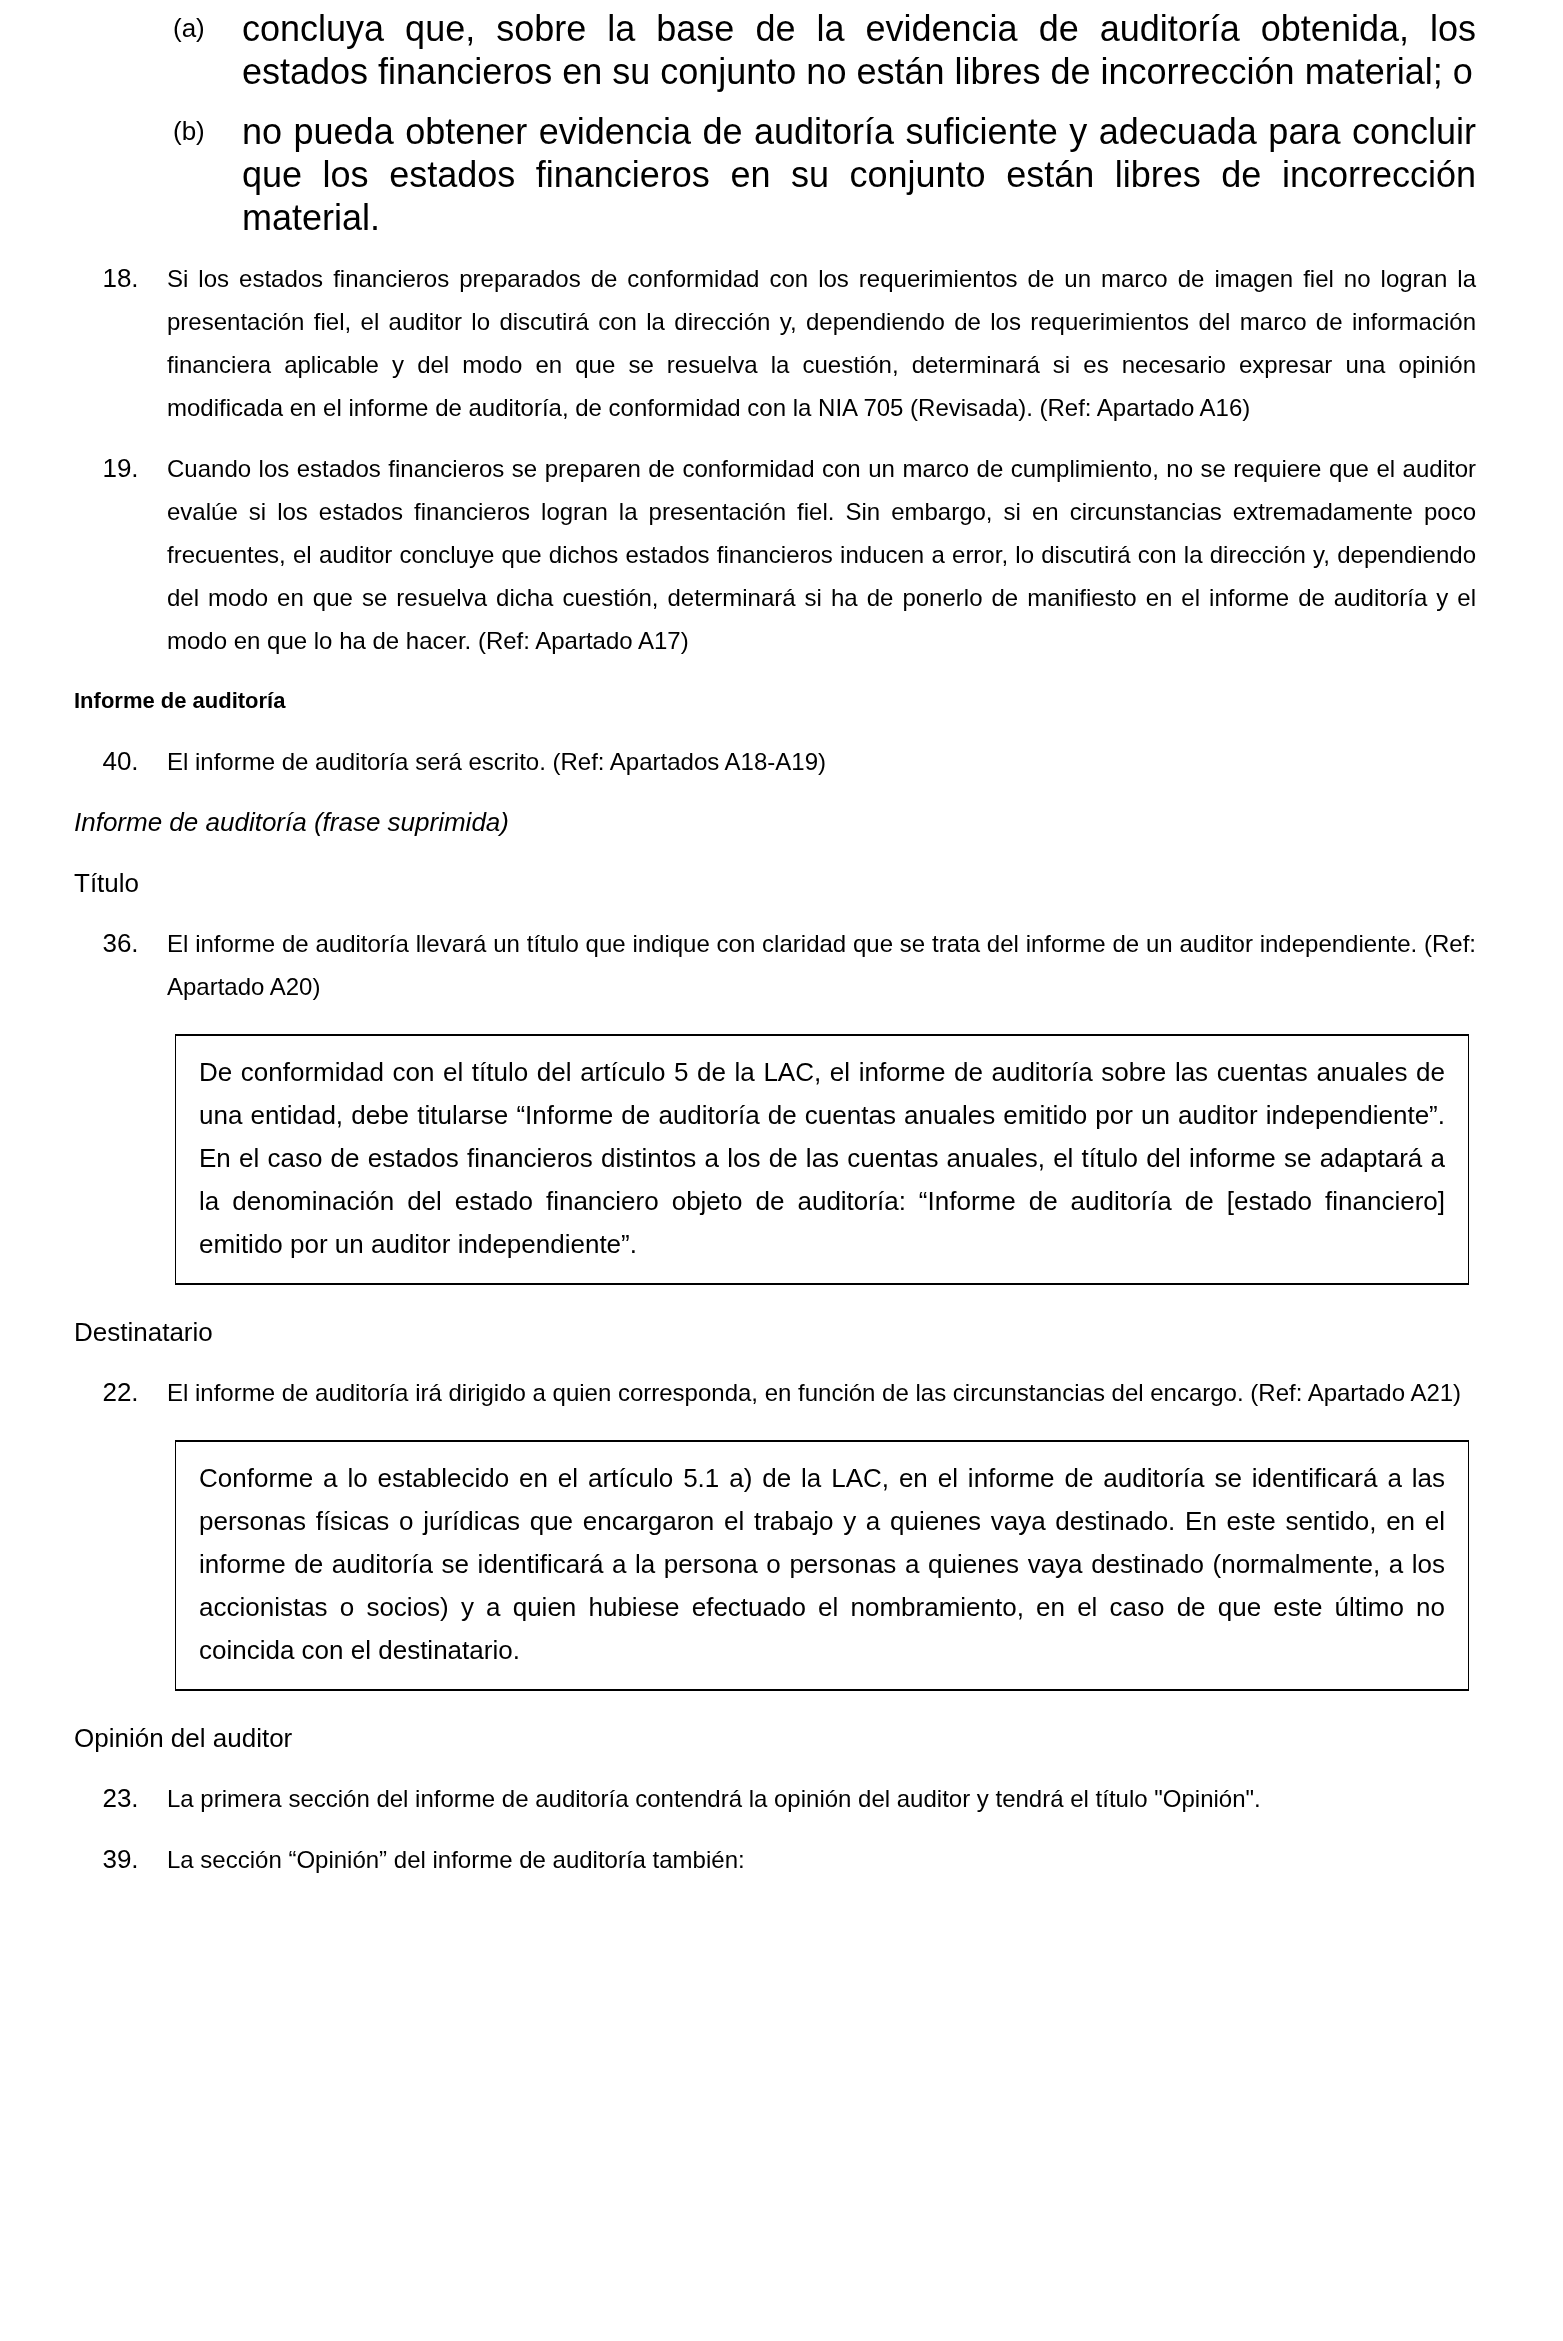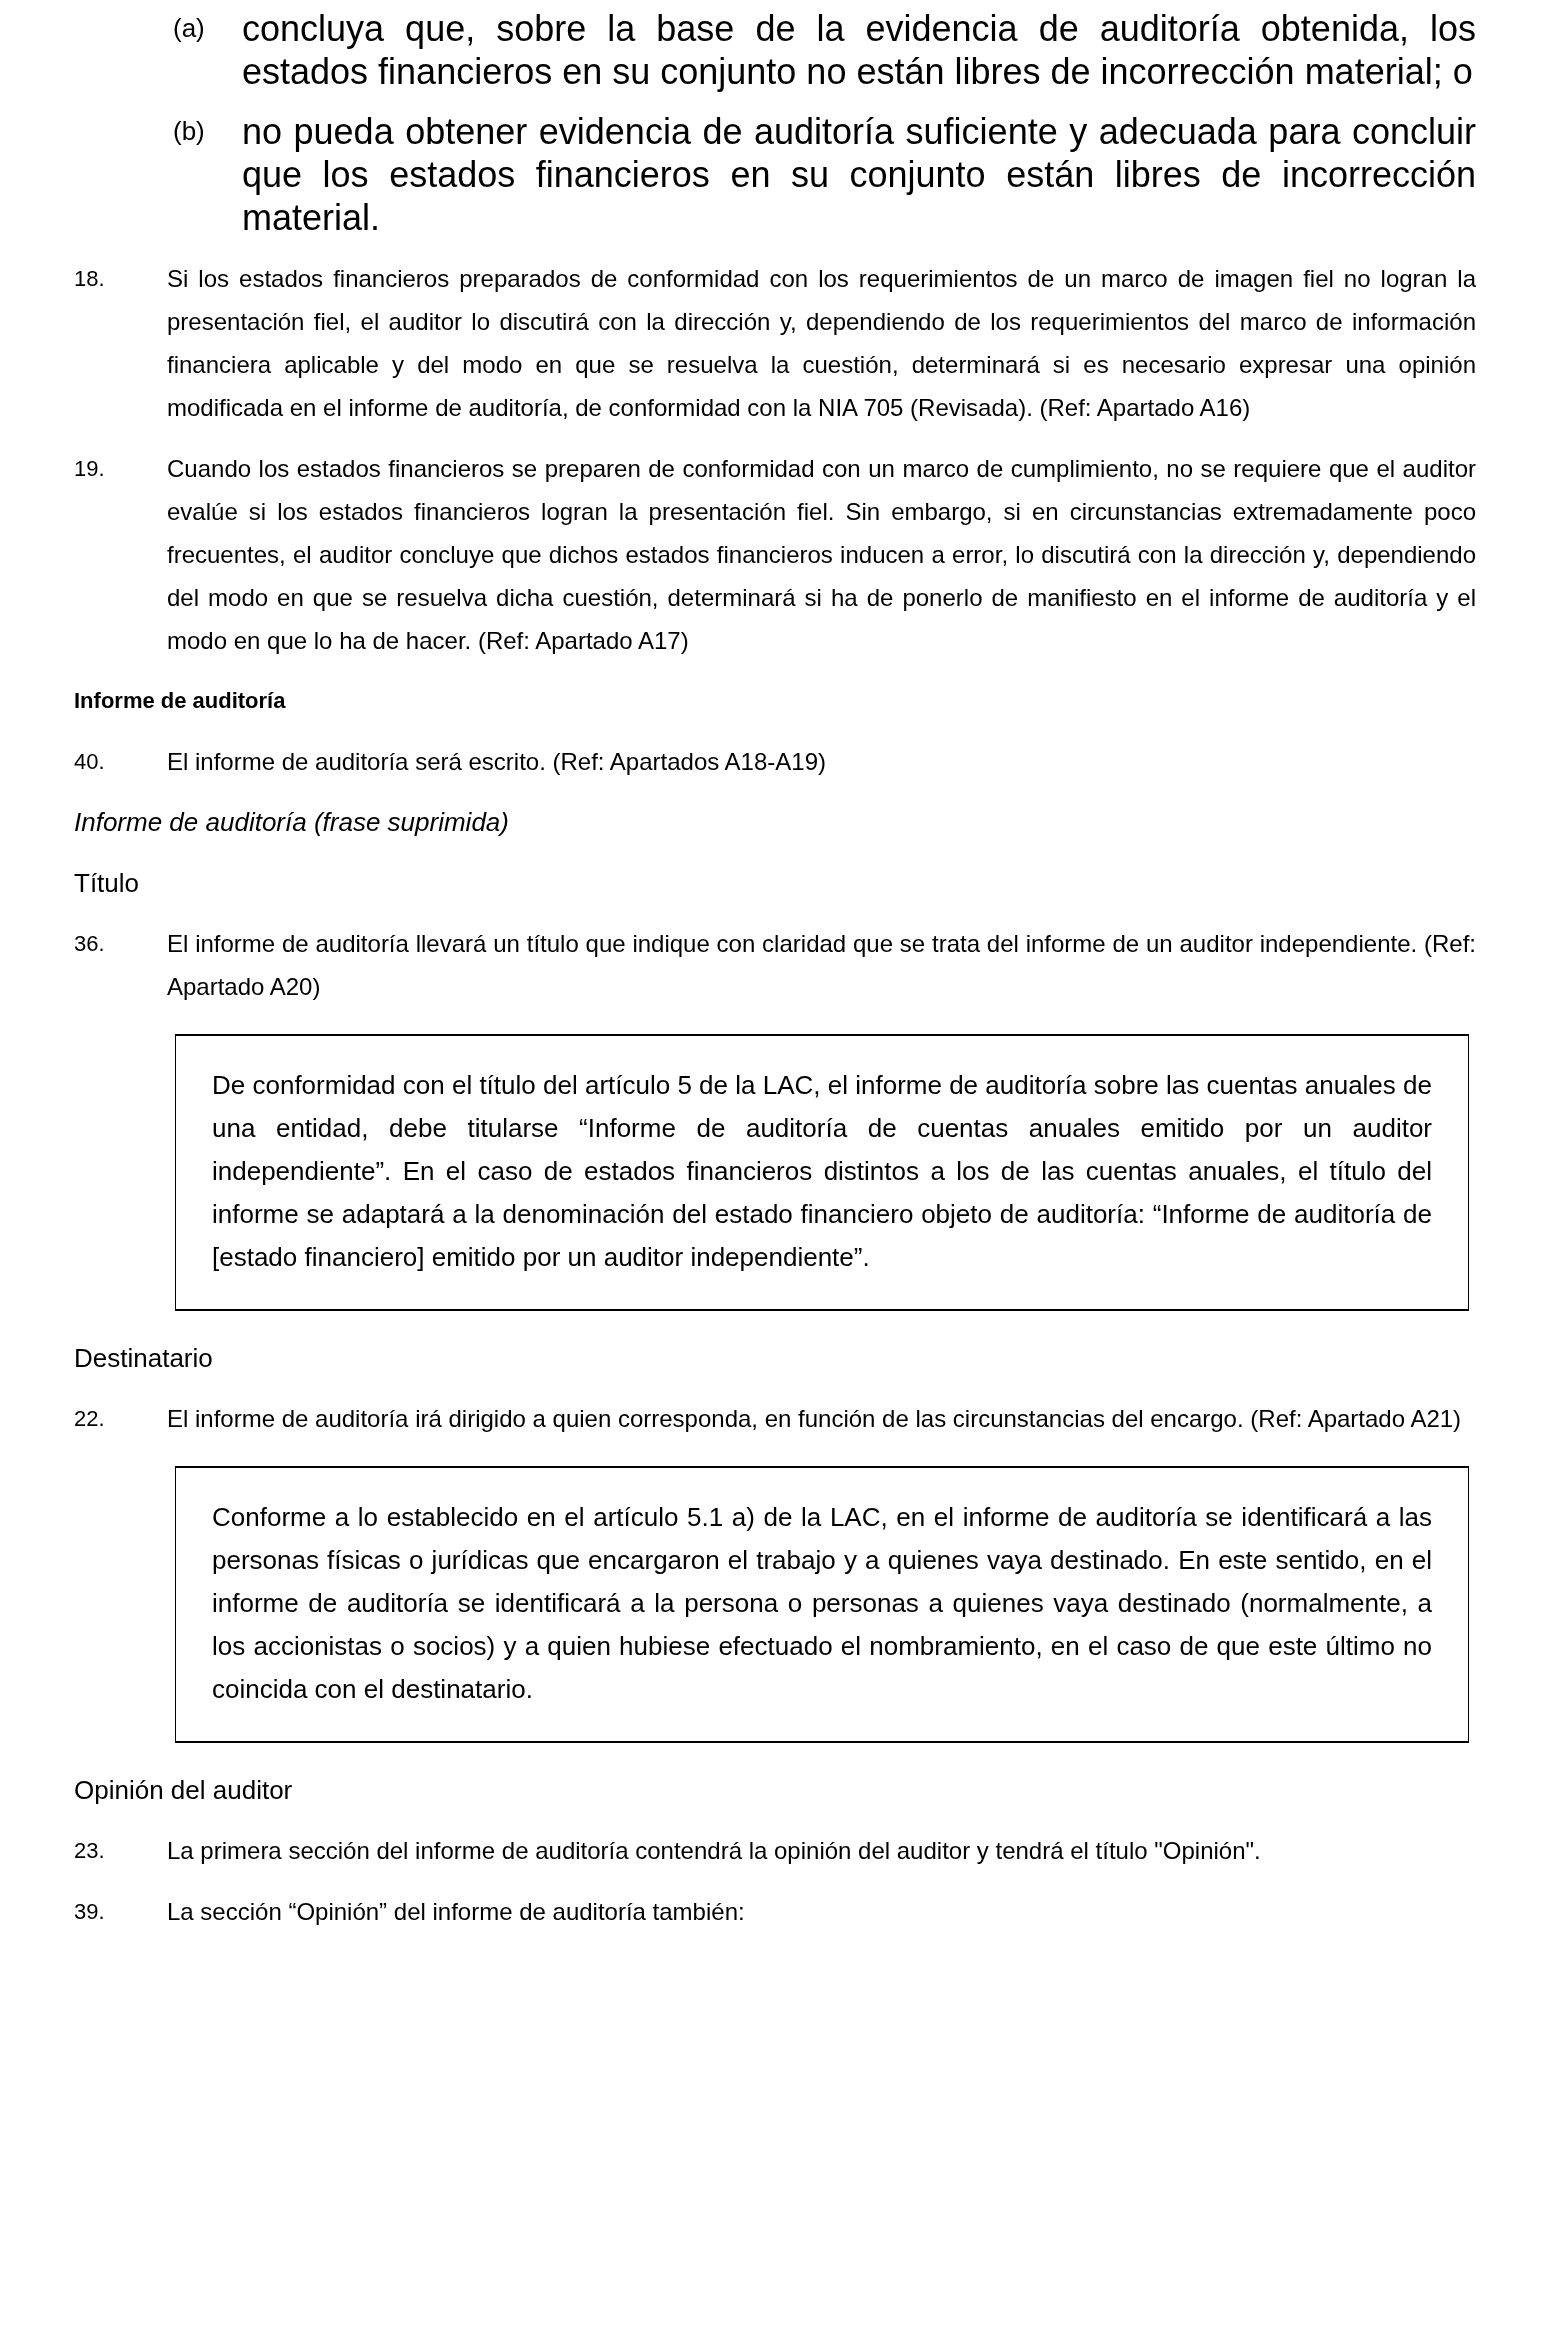--- a/index.html
+++ b/index.html
@@ -23,23 +23,24 @@
   }
 
   
   .num-para {
     display: flex;
     align-items: flex-start;
     margin: 0 0 17.7px 0;
   }
   .num-para .marker {
     flex: 0 0 auto;
-    font-size: 22px;
+    font-size: 26px;
     line-height: 43px;
     width: 93px;
+    text-align: center;
   }
   .num-para .body {
     flex: 1 1 auto;
     font-size: 24px;
     line-height: 43px;
     text-align: justify;
     text-justify: inter-word;
     hyphens: none;
   }
 
@@ -88,21 +89,21 @@
   .callout {
     box-sizing: border-box;
     margin: 0 0 17.7px 101px;
     width: 1294px;
     border: 1.7px solid #000000;
     border-top-width: 2.5px;
     border-bottom-width: 2.5px;
     padding: 11.8px 20px 13.5px 20px;
   }
   .callout p {
-    margin: 16px;
+    margin: 3px;
     font-size: 26px;
     line-height: 43px;
     text-align: justify;
     text-justify: inter-word;
   }
 
   .spacer-sm { height: 8.4px; }
 </style>
 </head>
 <body>

